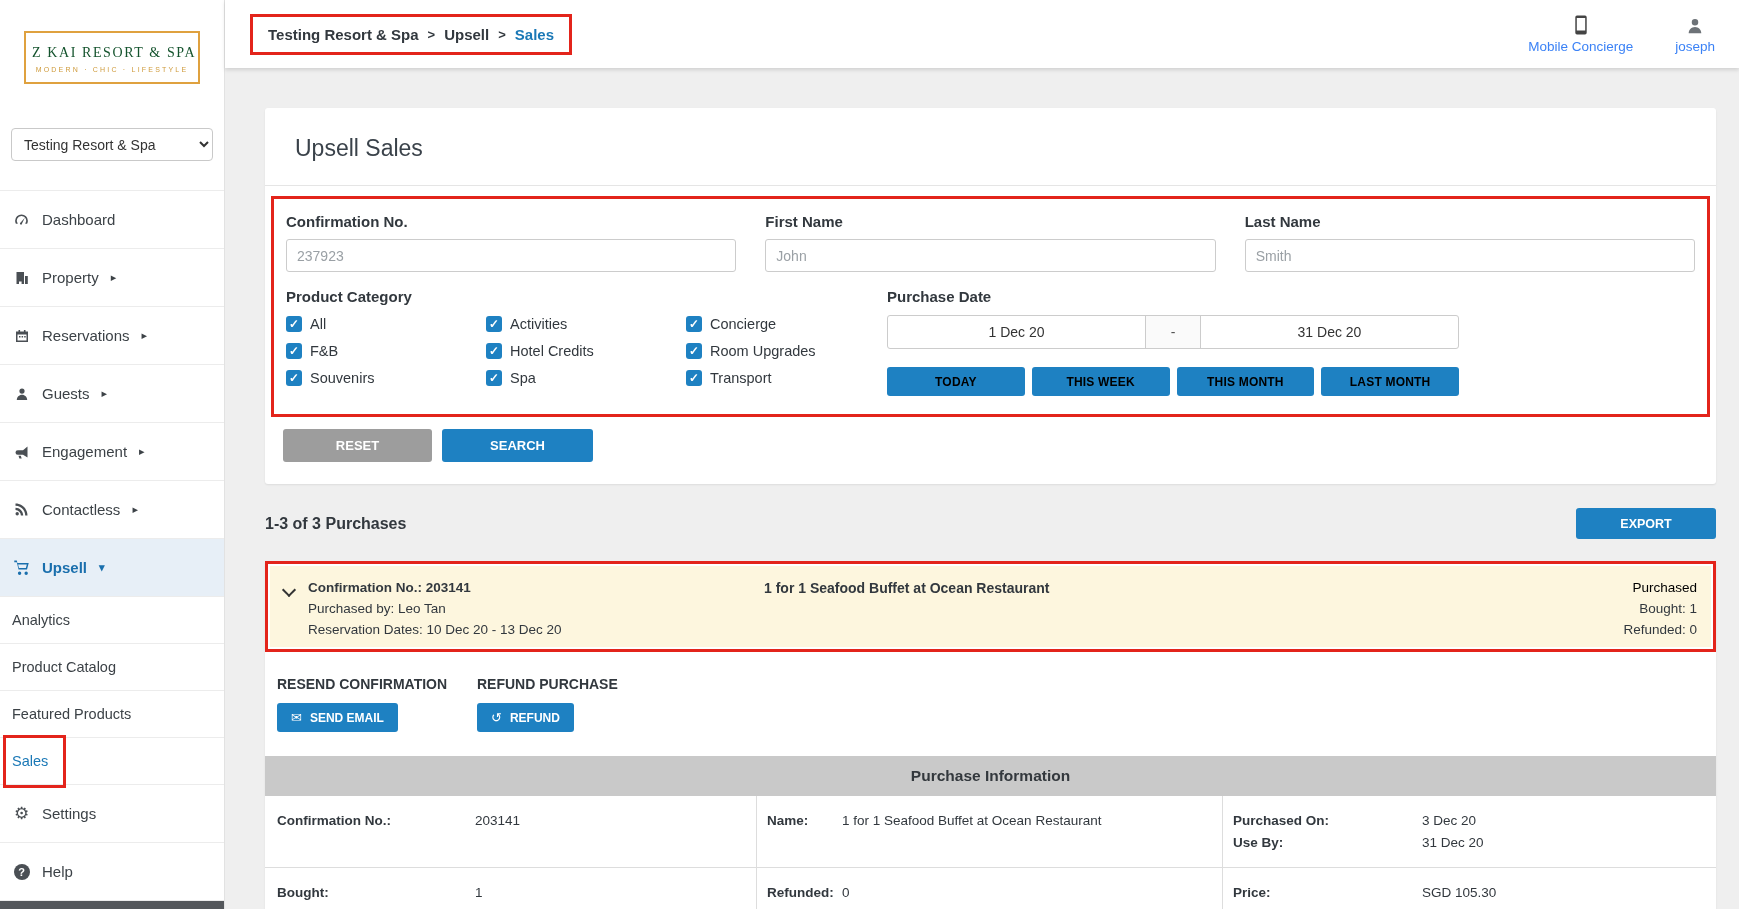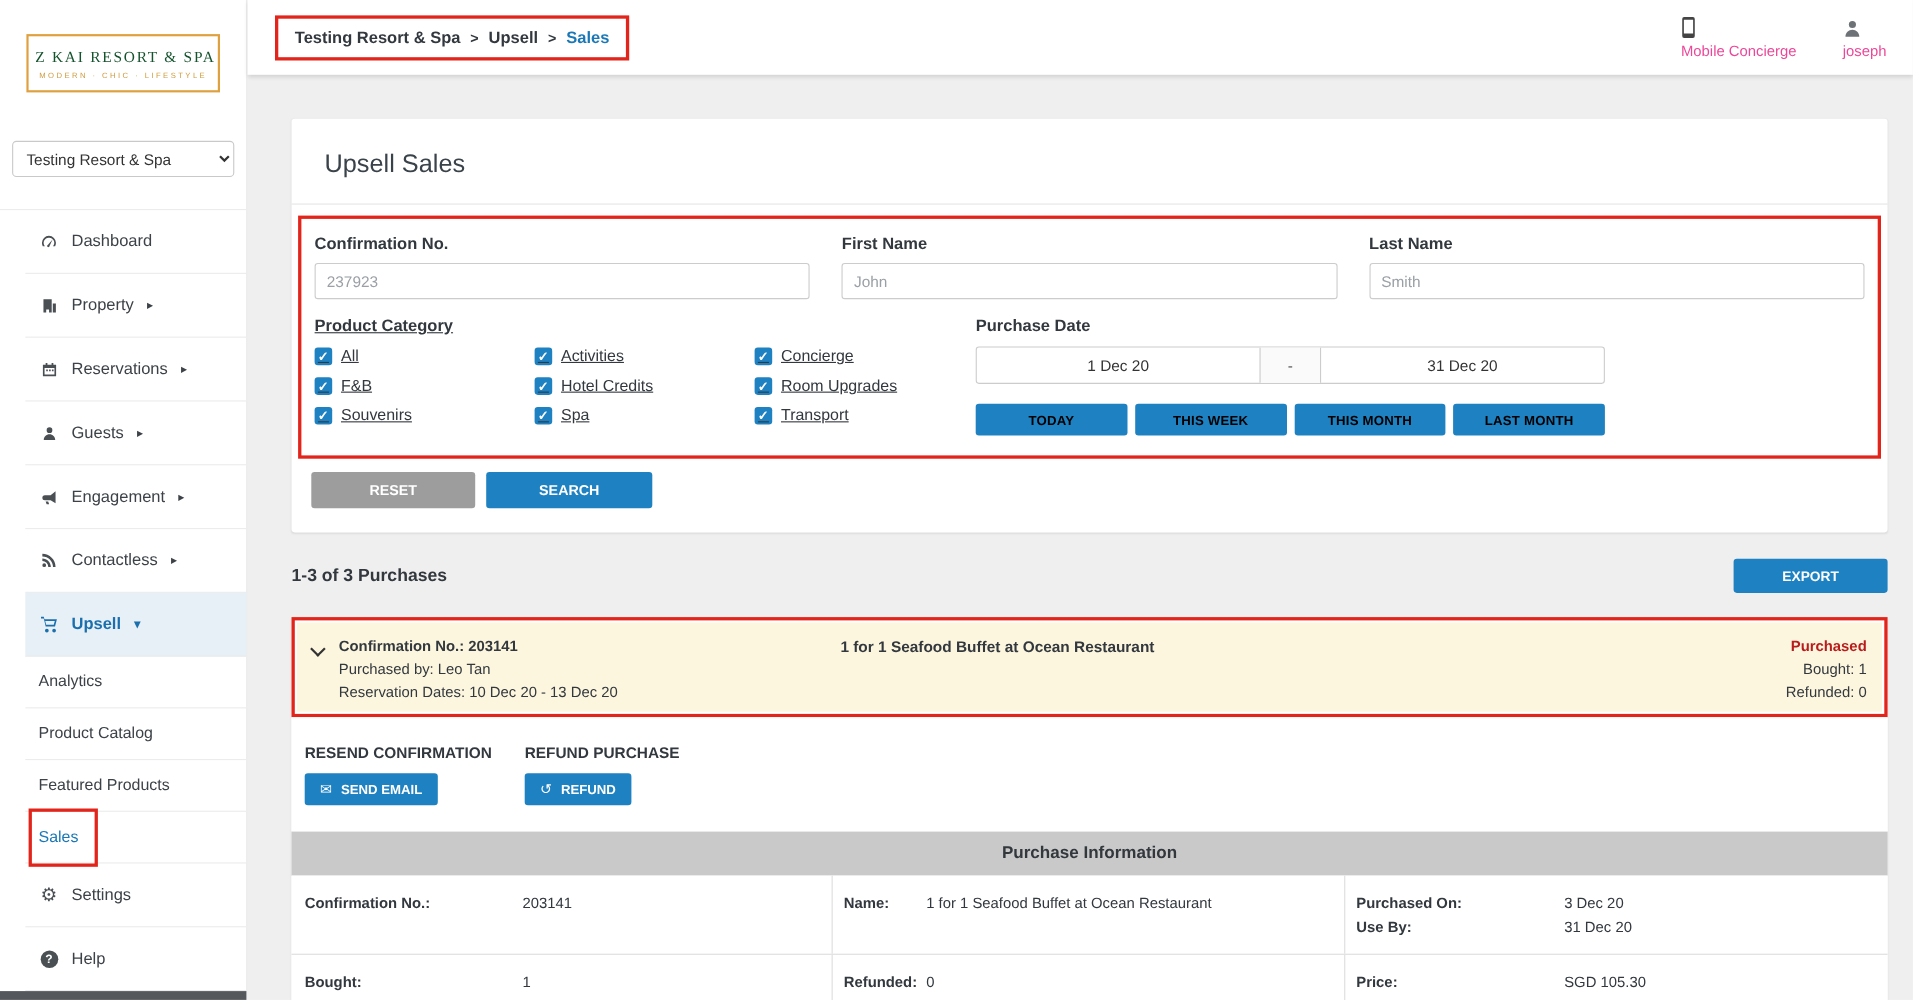--- a/index.html
+++ b/index.html
@@ -8,58 +8,58 @@
   .app { width:1739px; height:909px; display:flex; overflow:hidden; }
 
   
   .sidebar { flex:0 0 225px; width:225px; background:#fff; border-right:1px solid #e2e2e2; position:relative; }
   .logo-wrap { padding:31px 24px 0; }
   .logo-box { border:2px solid #dfa13f; padding:12px 6px 9px; text-align:center; }
   .logo-title { font-family:"Liberation Serif",serif; font-size:14px; letter-spacing:1.6px; color:#14532d; white-space:nowrap; }
   .logo-sub { font-size:7px; letter-spacing:2.2px; color:#cf9b3c; margin-top:5px; }
   .side-select-wrap { padding:44px 11px 29px; }
   .property-select { width:100%; height:33px; border:1px solid #c9c9c9; border-radius:4px; font-size:14px; color:#333; padding:0 8px; background:#fff; font-family:"Liberation Sans",sans-serif; }
-  .side-nav { border-top:1px solid #ececec;padding-left:23px; }
+  .side-nav { border-top:1px solid #ececec; }
   .nav-item { display:flex; align-items:center; gap:11px; height:58px; padding:0 12px; border-bottom:1px solid #ececec; font-size:15px; color:#3c4247; cursor:pointer; }
   .nav-item .nicon { width:19px; display:flex; justify-content:center; align-items:center; color:#4a4f54; }
   .nav-caret { font-size:11px; color:#3c4247; margin-left:1px; }
   .nav-item.active { background:#e7eff7; color:#1a6fad; font-weight:bold; }
   .nav-item.active .nicon, .nav-item.active .nav-caret { color:#1a6fad; }
   .gear-glyph { font-size:17px; line-height:1; }
   .help-circle { width:16px; height:16px; border-radius:50%; background:#4a4f54; color:#fff; font-size:11px; font-weight:bold; display:flex; align-items:center; justify-content:center; }
   .sub-item { height:47px; display:flex; align-items:center; padding:0 12px; border-bottom:1px solid #ececec; font-size:14.5px; color:#3c4247; cursor:pointer; position:relative; }
   .sub-item.current { color:#1a78b6; }
   .annot-sales { position:absolute; left:3px; top:-3px; width:63px; height:53px; border:3px solid #e3241b; pointer-events:none; }
   .sidebar-footer { position:absolute; left:0; right:0; bottom:0; height:8px; background:#54575b; }
 
   
   .main { flex:1; min-width:0; display:flex; flex-direction:column; background:#efefef; }
   .topbar { height:68px; background:#fff; display:flex; align-items:center; justify-content:space-between; padding:0 24px 0 25px; box-shadow:0 2px 4px rgba(0,0,0,.13); position:relative; z-index:5; }
   .crumb-annot { border:3px solid #e3241b; padding:9px 15px; display:flex; align-items:center; gap:9px; font-size:15px; font-weight:bold; color:#32383e; }
   .crumb-sep { font-size:13px; }
   .crumb-current { color:#1a78b6; }
   .topbar-right { display:flex; align-items:flex-end; gap:42px; }
-  .top-widget { display:flex; flex-direction:column; align-items:flex-start; gap:4px; color:#ec4899; font-size:13.5px; cursor:pointer; }
+  .top-widget { display:flex; flex-direction:column; align-items:center; gap:4px; color:#3b82f6; font-size:13.5px; cursor:pointer; }
   .top-widget svg { display:block; }
 
   .content { flex:1; padding:40px 23px 0 40px; overflow:hidden; }
   .card { background:#fff; border-radius:3px; box-shadow:0 1px 2px rgba(0,0,0,.08); }
 
   
   .card1 { margin-bottom:24px; }
   .card1-title { padding:27px 30px 23px; font-size:23px; color:#3a424a; }
   .divider { height:1px; background:#e5e5e5; }
   .filter-annot { margin:10px 6px 0; border:3px solid #e3241b; padding:14px 12px 18px; }
   .fields-row { display:flex; gap:29px; margin-bottom:16px; }
   .field { flex:1; }
   .field-label { font-size:15px; font-weight:bold; margin-bottom:9px; }
   .field input { width:100%; height:33px; border:1px solid #ccc; border-radius:3px; padding:0 10px; font-size:14px; color:#333; font-family:"Liberation Sans",sans-serif; }
   input::placeholder { color:#9aa0a5; }
   .filter-row2 { display:flex; }
-  .cat-block { flex:0 0 601px;text-decoration:underline; }
+  .cat-block { flex:0 0 601px; }
   .cat-grid { display:grid; grid-template-columns:200px 200px 201px; row-gap:11px; margin-top:11px; }
   .cat-item { display:flex; align-items:center; gap:8px; font-size:14.5px; cursor:pointer; }
   .cb { flex:0 0 16px; width:16px; height:16px; background:#1e81c2; border-radius:3px; color:#fff; font-size:12px; line-height:16px; text-align:center; font-weight:bold; }
   .pd-block { flex:0 0 572px; }
   .date-row { display:flex; border:1px solid #ccc; border-radius:3px; height:34px; margin:10px 0 18px; background:#fff; }
   .date-cell { flex:1; border:none; background:transparent; text-align:center; font-size:14px; color:#333; font-family:"Liberation Sans",sans-serif; }
   .date-sep { flex:0 0 56px; background:#fafafa; border-left:1px solid #ccc; border-right:1px solid #ccc; display:flex; align-items:center; justify-content:center; color:#555; font-size:14px; }
   .quick-row { display:flex; gap:7px; }
   .quick-btn { flex:1; height:29px; background:#1e81c2; color:#000000; border:none; border-radius:3px; font-size:12px; font-weight:bold; letter-spacing:.2px; cursor:pointer; font-family:"Liberation Sans",sans-serif; }
   .reset-row { padding:12px 18px 22px; display:flex; gap:10px; }
@@ -73,21 +73,21 @@
 
   
   .purchase-annot { border:3px solid #e3241b; padding:2px; background:#fff; }
   .purchase-row { background:#fdf6de; display:flex; padding:12px 14px 0; min-height:81px; }
   .pr-left { flex:0 0 480px; display:flex; gap:14px; }
   .chev-down { width:10px; height:10px; border-left:2px solid #333; border-bottom:2px solid #333; transform:rotate(-45deg); margin-top:7px; cursor:pointer; flex:0 0 10px; }
   .pr-details { font-size:13.5px; line-height:1.55; }
   .pr-conf { font-weight:bold; }
   .pr-mid { flex:1; font-size:14px; font-weight:bold; padding-top:2px; }
   .pr-right { text-align:right; font-size:13.5px; line-height:1.55; }
-  .pr-status { color:#b91c1c; font-weight:bold; }
+  .pr-status { color:#000000; font-weight:normal; }
   .actions-row { display:flex; padding:24px 14px 24px 12px; background:#fff; }
   .action-group { width:200px; }
   .action-label { font-size:14px; font-weight:bold; margin-bottom:11px; }
   .btn-action { height:29px; padding:0 14px; background:#1e81c2; color:#fff; border:none; border-radius:3px; font-size:12px; font-weight:bold; display:inline-flex; align-items:center; gap:8px; cursor:pointer; font-family:"Liberation Sans",sans-serif; }
   .btn-action .bicon { font-size:13px; font-weight:normal; }
   .pi-header { background:#c9c9c9; height:40px; display:flex; align-items:center; justify-content:center; font-size:15.5px; font-weight:bold; color:#33383d; }
   .pi-table { background:#fff; }
   .pi-row { display:grid; grid-template-columns:198px 281px 86px 380px 200px 1fr; padding-left:12px; border-bottom:1px solid #ddd; }
   .pi-row > div { padding:14px 10px 12px 0; font-size:13.5px; line-height:1.65; }
   .pi-row .sep-l { border-left:1px solid #ddd; padding-left:10px; }

